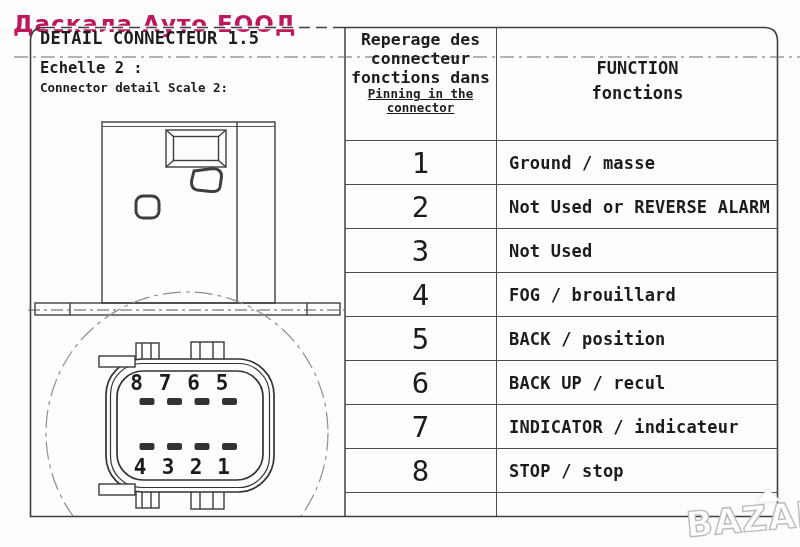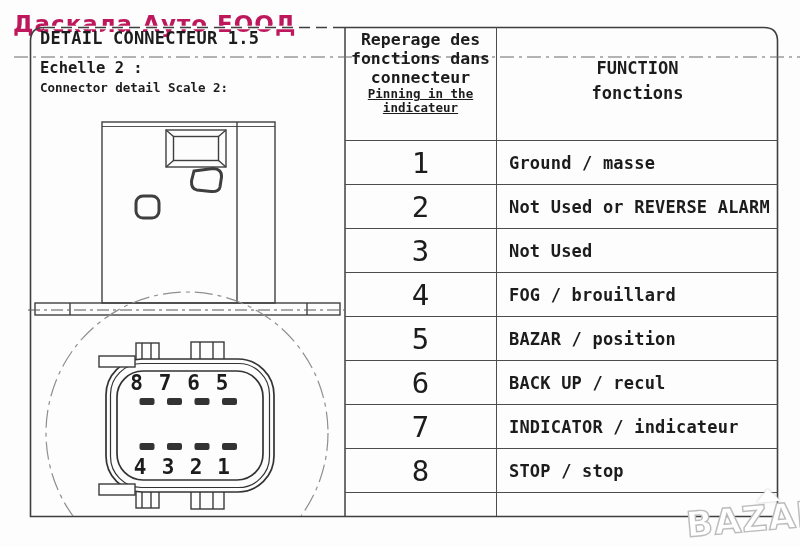--- a/index.html
+++ b/index.html
@@ -165,24 +165,24 @@
   <div class="titles">
     <div class="t1">DETAIL CONNECTEUR 1.5</div>
     <div class="t2">Echelle 2 :</div>
     <div class="t3">Connector detail Scale 2:</div>
   </div>
 
   <div class="ftable">
     <div class="hdr">
       <div class="c1">
         <div class="h-fr">Reperage des</div>
+        <div class="h-fr">connecteur</div>
         <div class="h-fr">fonctions dans</div>
-        <div class="h-fr">connecteur</div>
         <div class="h-en">Pinning in the</div>
-        <div class="h-en">indicateur</div>
+        <div class="h-en">connector</div>
       </div>
       <div class="c2">
         <div>FUNCTION</div>
         <div>fonctions</div>
       </div>
     </div>
 
     <div class="row">
       <div class="c1">1</div>
       <div class="c2">Ground / masse</div>
@@ -194,21 +194,21 @@
     <div class="row">
       <div class="c1">3</div>
       <div class="c2">Not Used</div>
     </div>
     <div class="row">
       <div class="c1">4</div>
       <div class="c2">FOG / brouillard</div>
     </div>
     <div class="row">
       <div class="c1">5</div>
-      <div class="c2">BAZAR / position</div>
+      <div class="c2">BACK / position</div>
     </div>
     <div class="row">
       <div class="c1">6</div>
       <div class="c2">BACK UP / recul</div>
     </div>
     <div class="row">
       <div class="c1">7</div>
       <div class="c2">INDICATOR / indicateur</div>
     </div>
     <div class="row">

